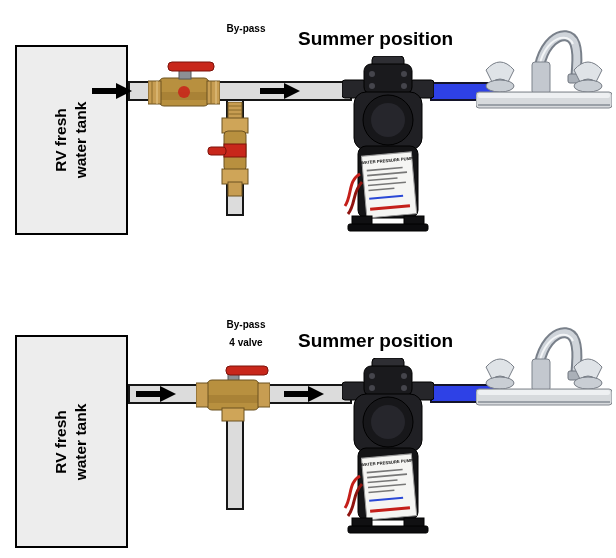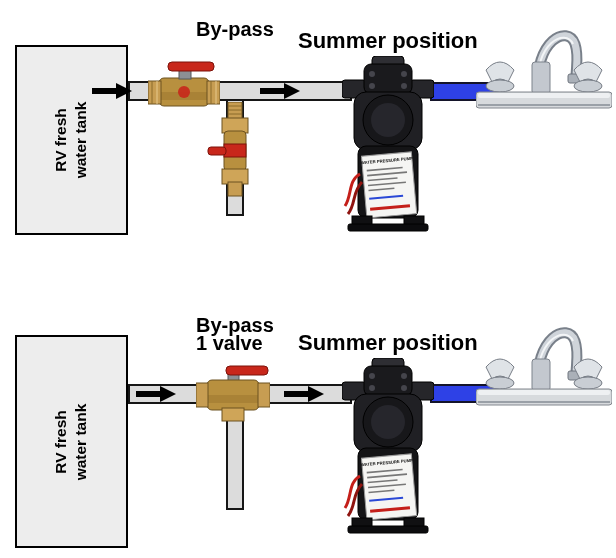--- a/index.html
+++ b/index.html
@@ -4,23 +4,23 @@
 <style>
   * { margin:0; padding:0; box-sizing:border-box; }
   html,body { background:#ffffff; font-family:"Liberation Sans", sans-serif; }
   .canvas { position:relative; width:616px; height:558px; background:#ffffff; overflow:hidden; }
   .abs { position:absolute; }
   .tank { position:absolute; background:#ededed; border:2px solid #000; display:flex; align-items:center; justify-content:center; }
   .tank-rot { transform:rotate(-90deg); font-weight:bold; font-size:15.5px; line-height:20px; text-align:center; color:#000; white-space:nowrap; }
   .tank-rot span { display:block; }
   .pipe { position:absolute; background:#dcdcdc; border:2px solid #161616; }
   .pipe-blue { position:absolute; background:#2e41e6; border:2px solid #14142a; }
-  .lbl-bypass { position:absolute; width:100px; text-align:left; font-weight:bold; font-size:20px; line-height:18px; color:#000; }
+  .lbl-bypass { position:absolute; width:100px; text-align:center; font-weight:bold; font-size:10px; line-height:18px; color:#000; }
   .lbl-bypass span { display:block; }
-  .lbl-summer { position:absolute; font-weight:bold; font-size:22px; color:#000; white-space:nowrap; }
+  .lbl-summer { position:absolute; font-weight:bold; font-size:19px; color:#000; white-space:nowrap; }
 </style>
 </head>
 <body>
 
 <div class="canvas">
 
   <section>
 
     <div class="tank" style="left:15px; top:45px; width:113px; height:190px;">
       <div class="tank-rot">
@@ -160,21 +160,21 @@
       <rect x="30" y="2" width="42" height="9" rx="4" fill="#c8271b" stroke="#7c130b"></rect>
       <rect x="11" y="16" width="52" height="30" rx="5" fill="#b8903f" stroke="#6d5220"></rect>
       <rect x="11" y="31" width="52" height="8" fill="#9e7a30" opacity="0.6"></rect>
       <rect x="0" y="19" width="12" height="24" fill="#c79d52" stroke="#6d5220"></rect>
       <rect x="62" y="19" width="12" height="24" fill="#c79d52" stroke="#6d5220"></rect>
       <rect x="26" y="44" width="22" height="13" fill="#cfa558" stroke="#6d5220"></rect>
     </svg>
 
     <div class="lbl-bypass" style="left:196px; top:316px;">
       <span>By-pass</span>
-      <span>1 valve</span>
+      <span>4 valve</span>
     </div>
 
     <div class="lbl-summer" style="left:298px; top:330px;">Summer position</div>
 
     <div class="pipe-blue" style="left:430px; top:384px; width:72px; height:19px;"></div>
 
     <svg class="abs" style="left:342px; top:358px;" width="92" height="176" viewBox="0 0 92 176">
       <rect x="0" y="24" width="24" height="18" rx="3" fill="#26262a" stroke="#000"></rect>
       <rect x="68" y="24" width="24" height="18" rx="3" fill="#26262a" stroke="#000"></rect>
       <rect x="30" y="0" width="32" height="12" rx="4" fill="#2e2e33" stroke="#000"></rect>

